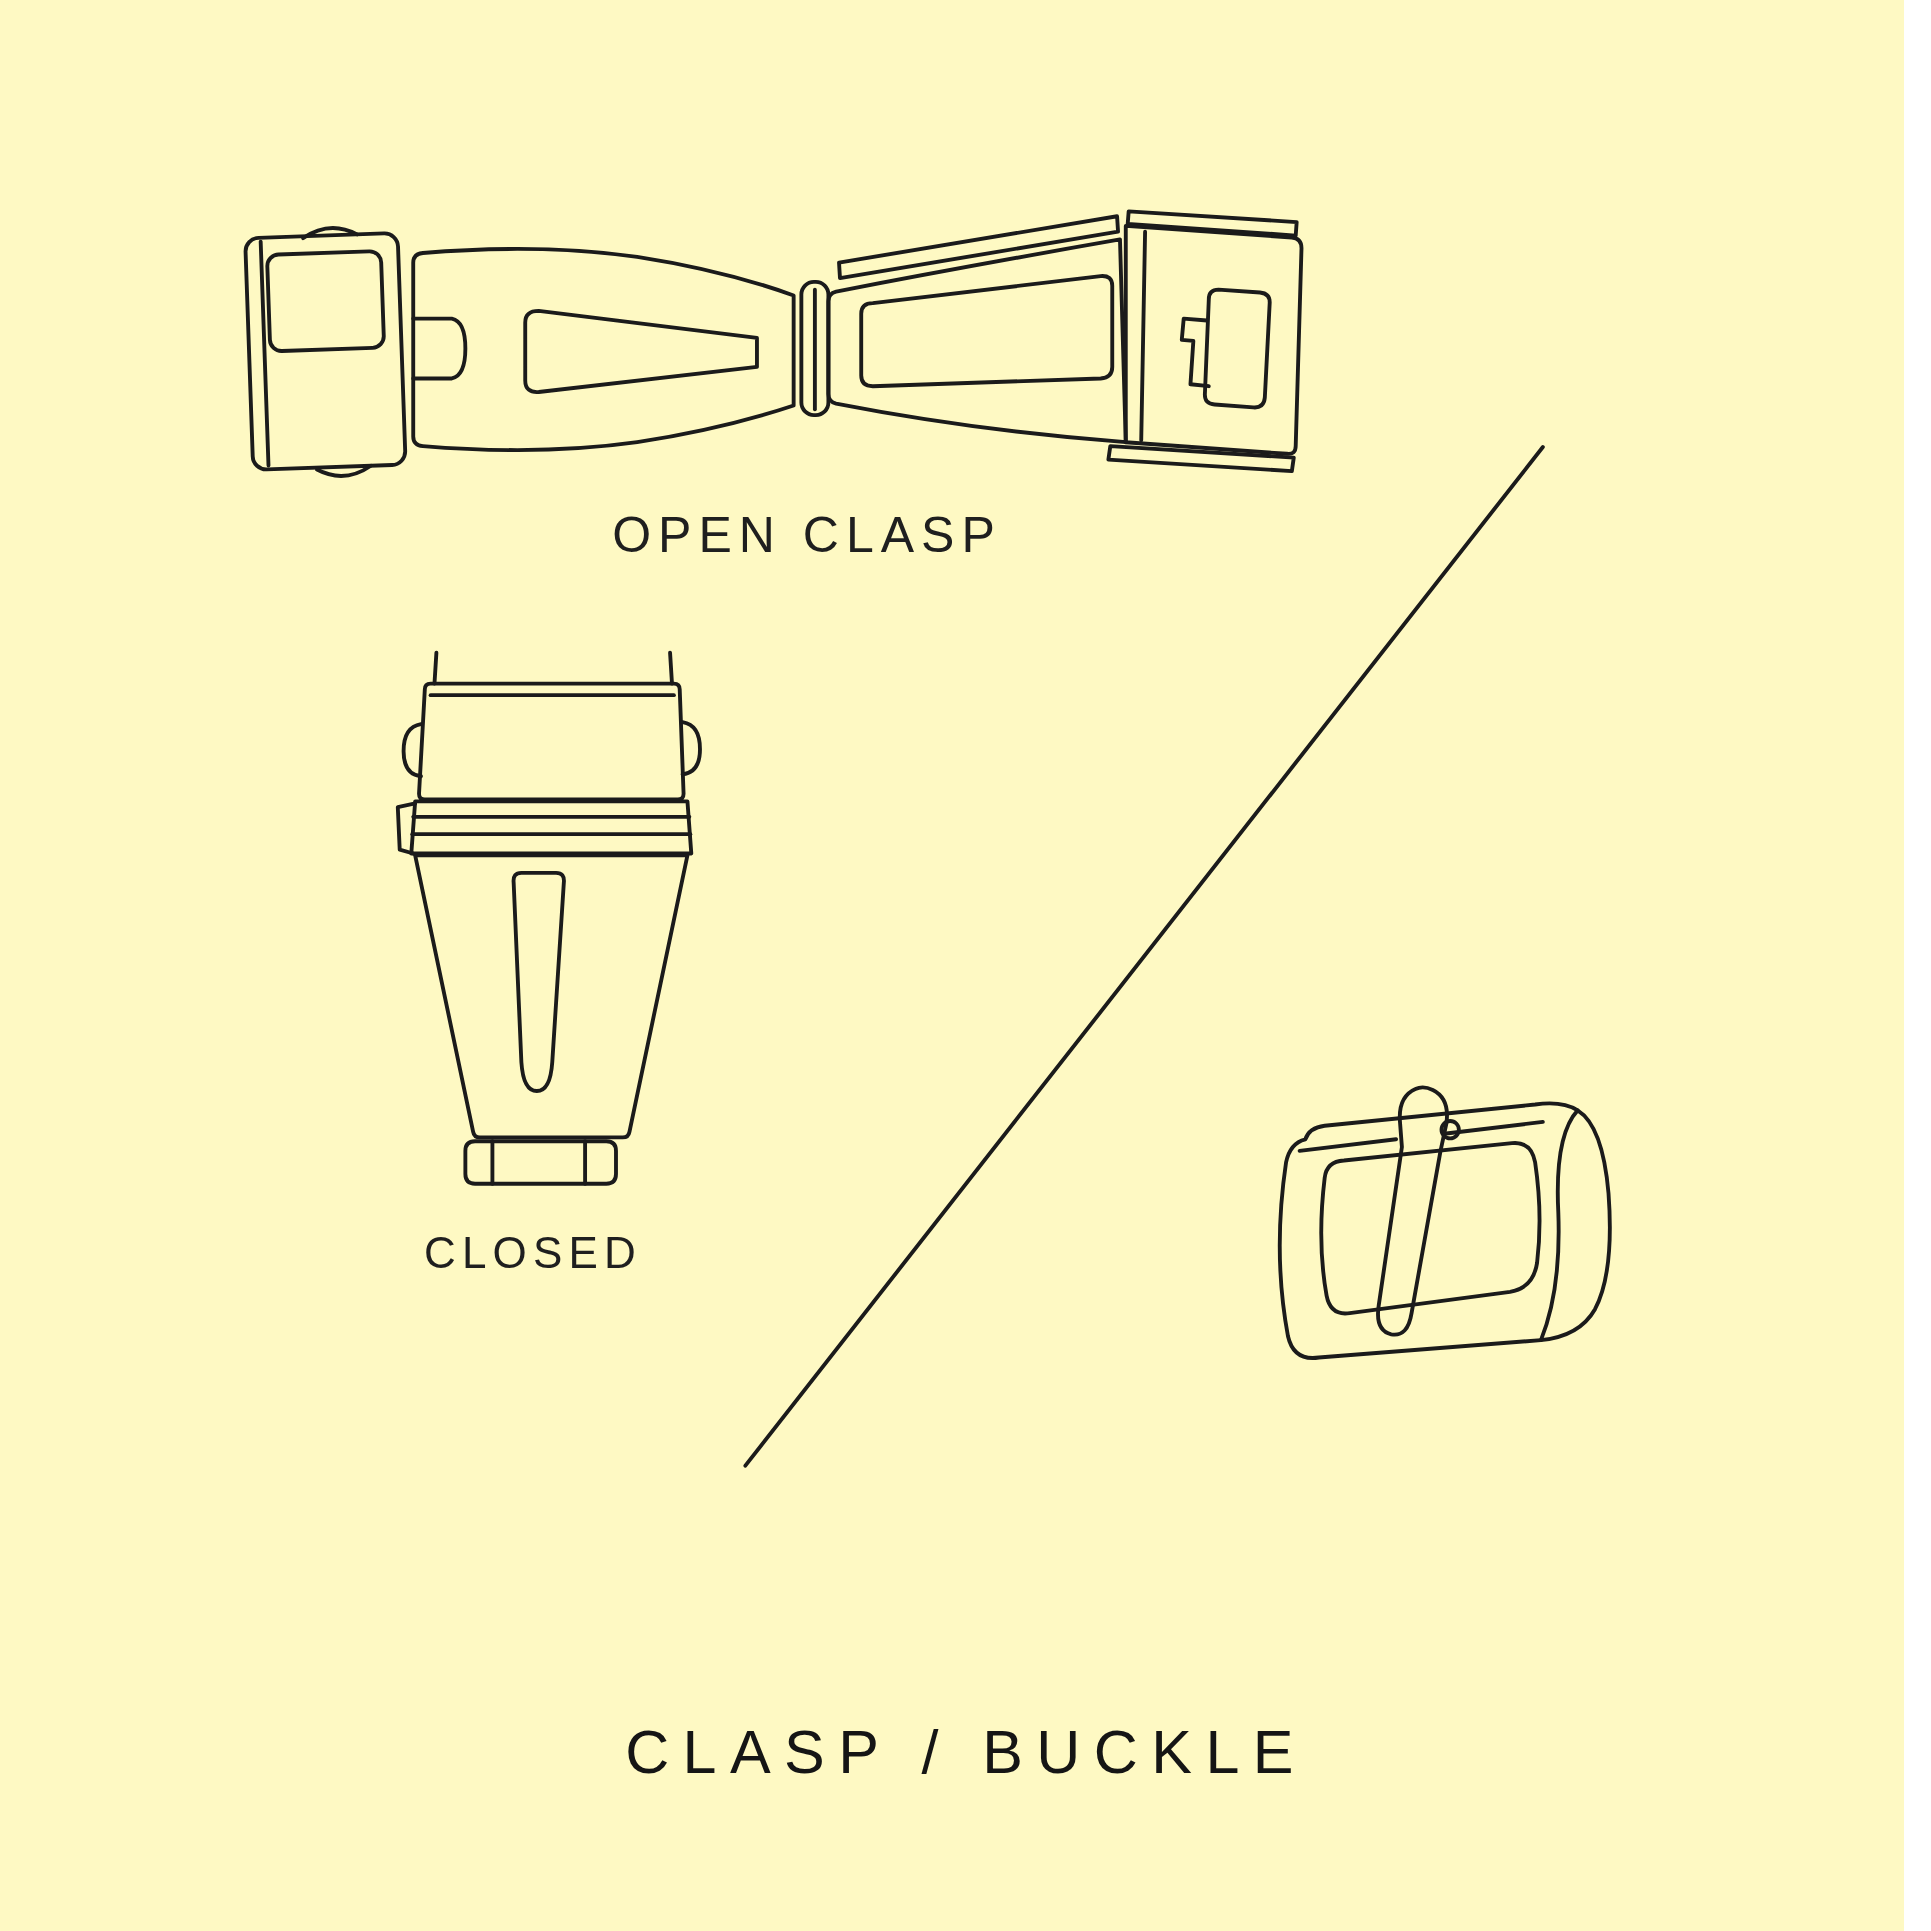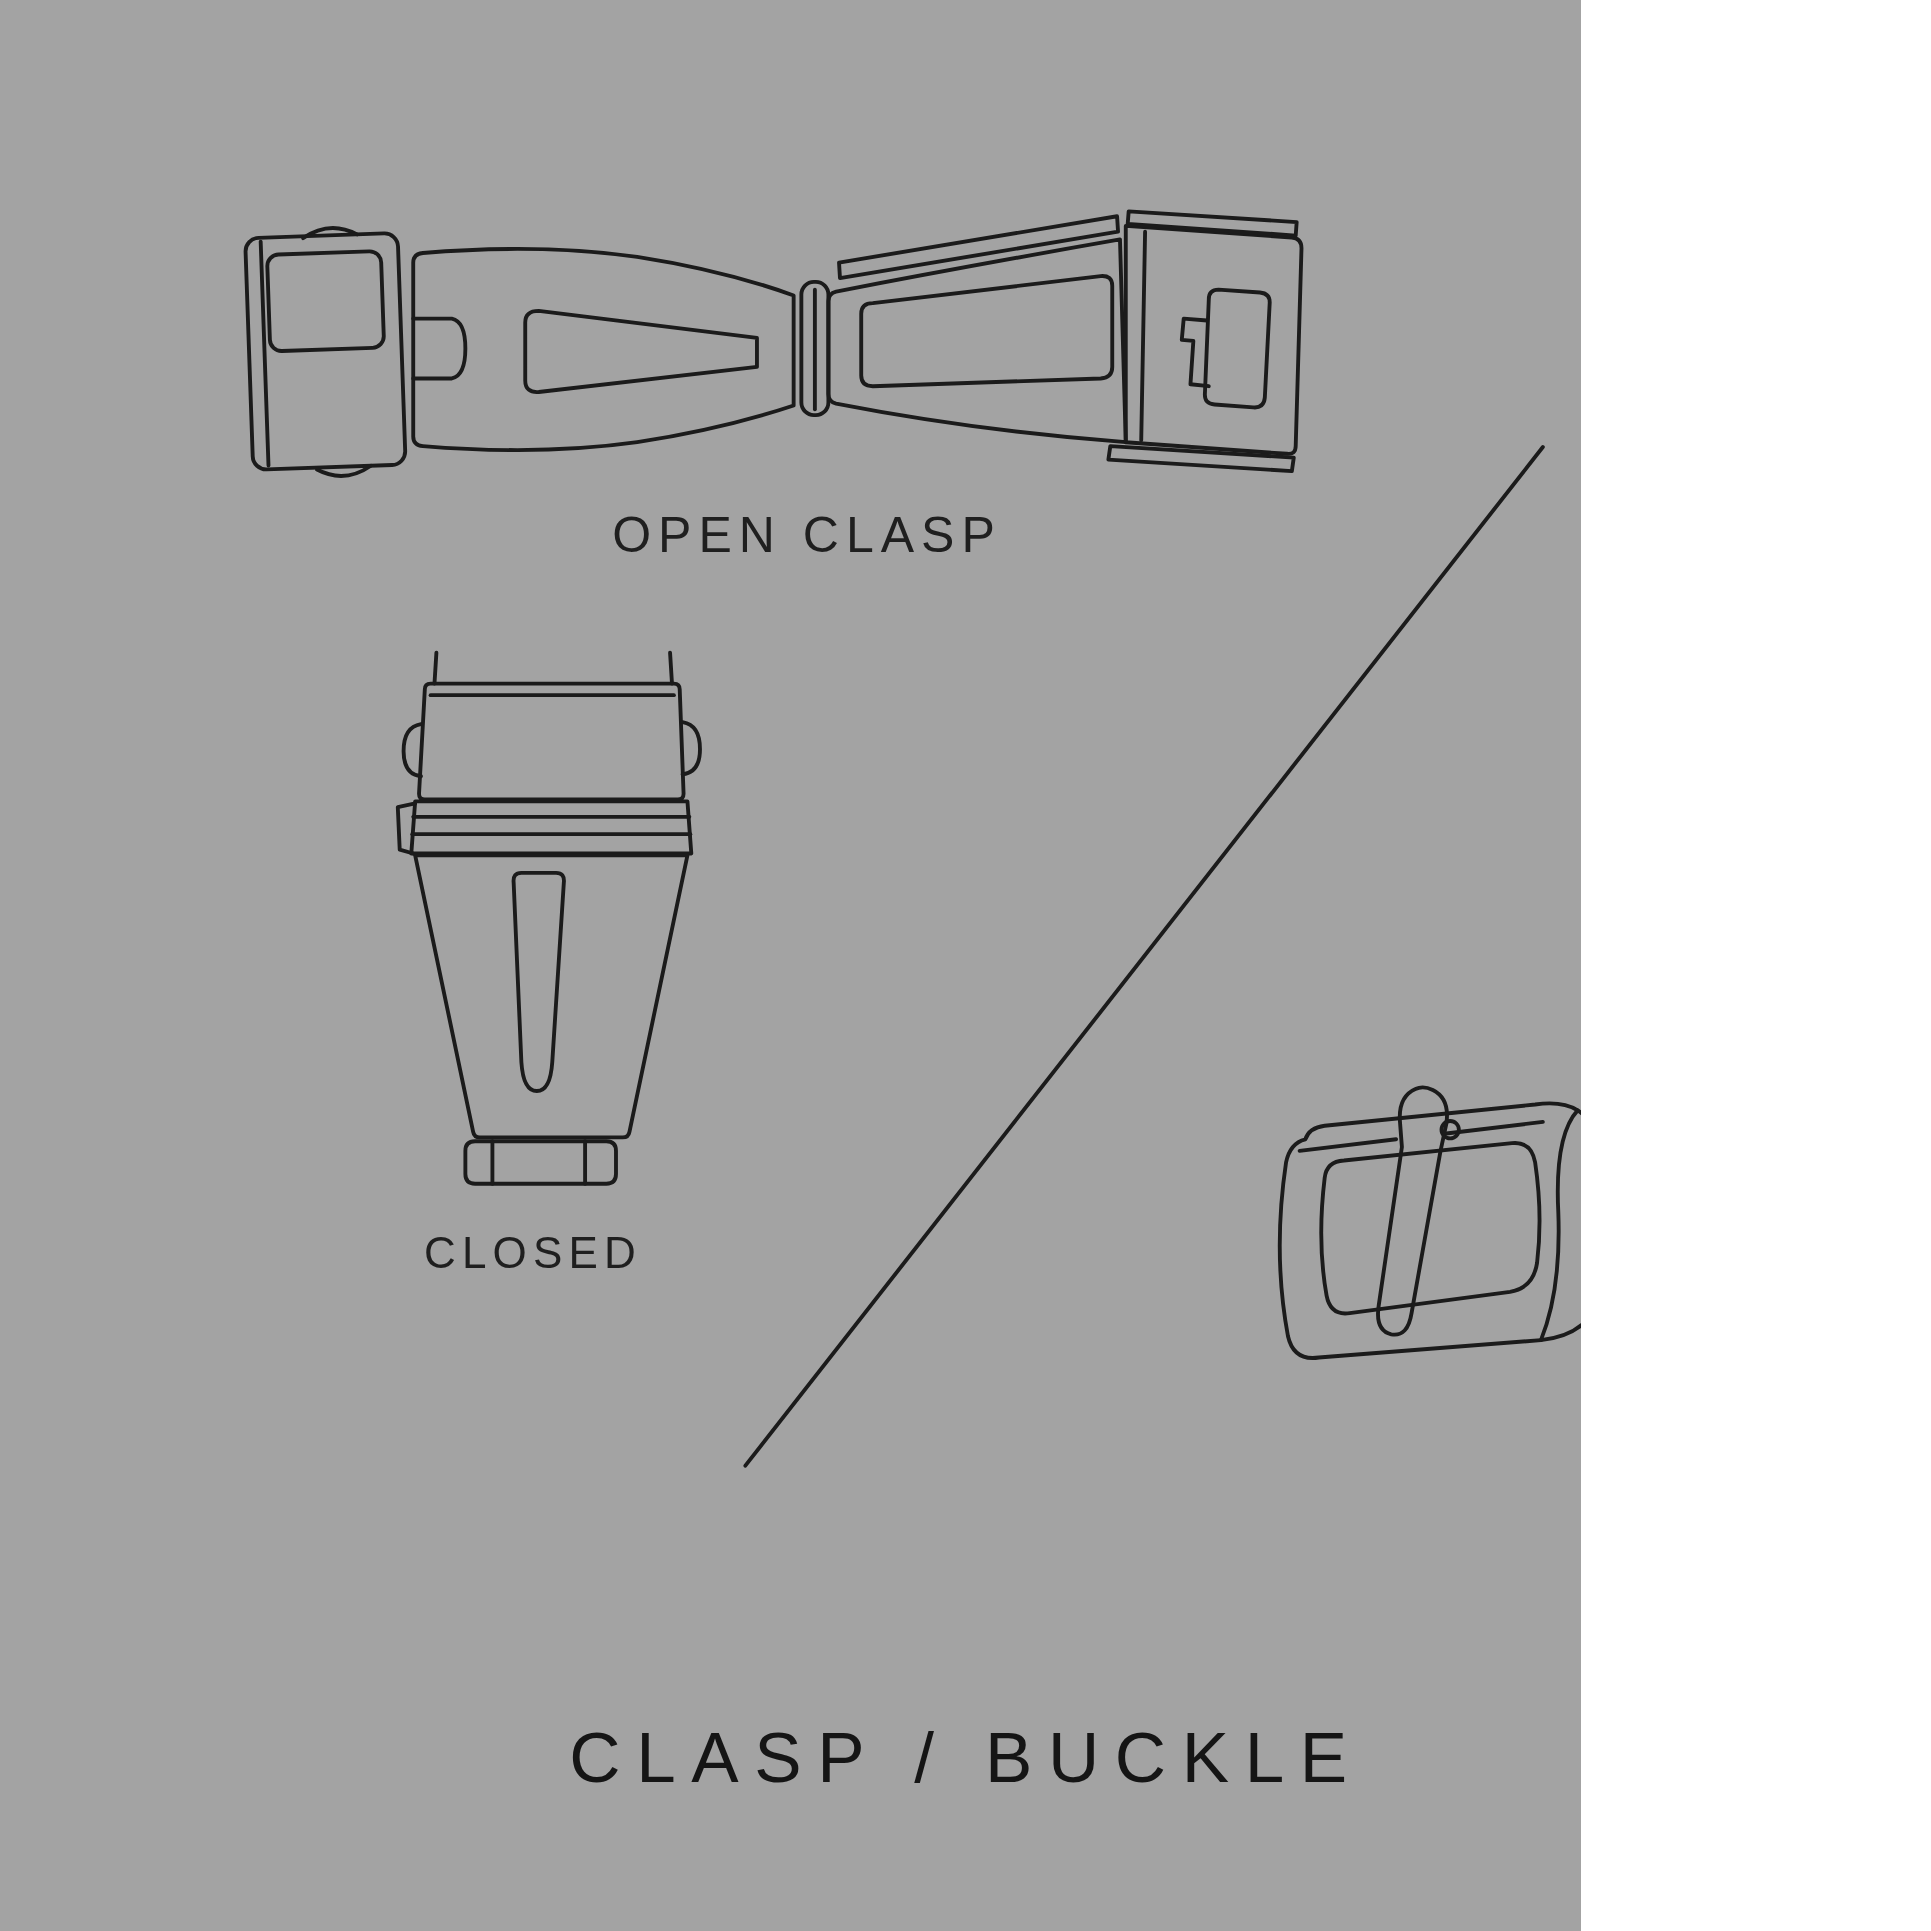--- a/index.html
+++ b/index.html
@@ -2,23 +2,23 @@
 <html><head>
 <meta charset="utf-8">
 <style>
   html, body {
     margin: 0;
     padding: 0;
     background: #ffffff;
   }
   .canvas {
     position: relative;
-    width: 1581px;
+    width: 1904px;
     height: 1931px;
-    background: #a3a3a3;
+    background: #fef9c3;
     overflow: hidden;
     font-family: "Liberation Sans", sans-serif;
   }
   svg.artwork {
     position: absolute;
     inset: 0;
     width: 1931px;
     height: 1931px;
   }
   svg.artwork path,
@@ -40,21 +40,21 @@
     white-space: nowrap;
   }
   .label-open-clasp { left: 807px; top: 506px; }
   .label-closed { left: 533px; top: 1228px; font-size: 44px; }
   .page-title {
     position: absolute;
     left: 966px;
     top: 1717px;
     transform: translateX(-50%);
     color: #151515;
-    font-size: 71px;
+    font-size: 61px;
     font-weight: 500;
     letter-spacing: 0.22em;
     white-space: nowrap;
   }
 </style>
 </head>
 <body>
 
 <div class="canvas">
 

